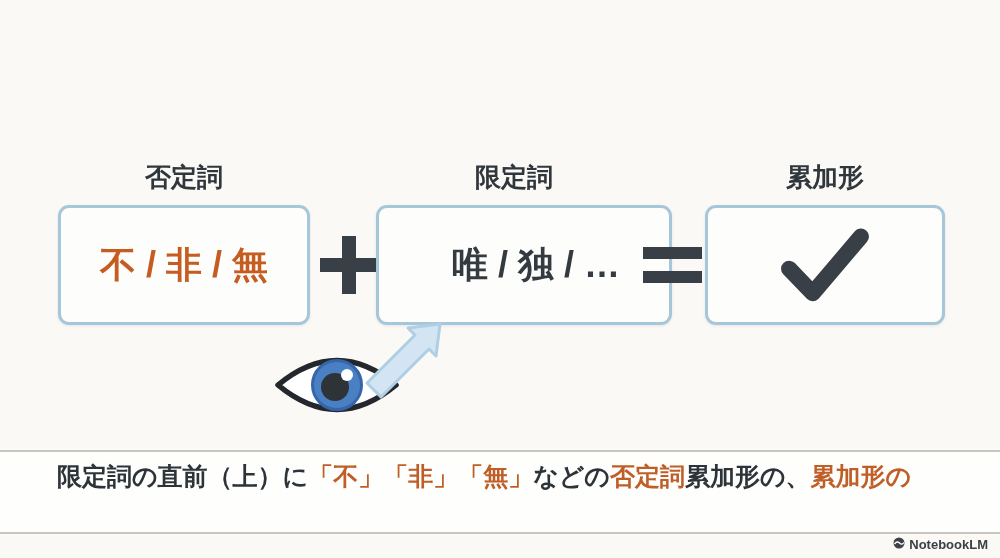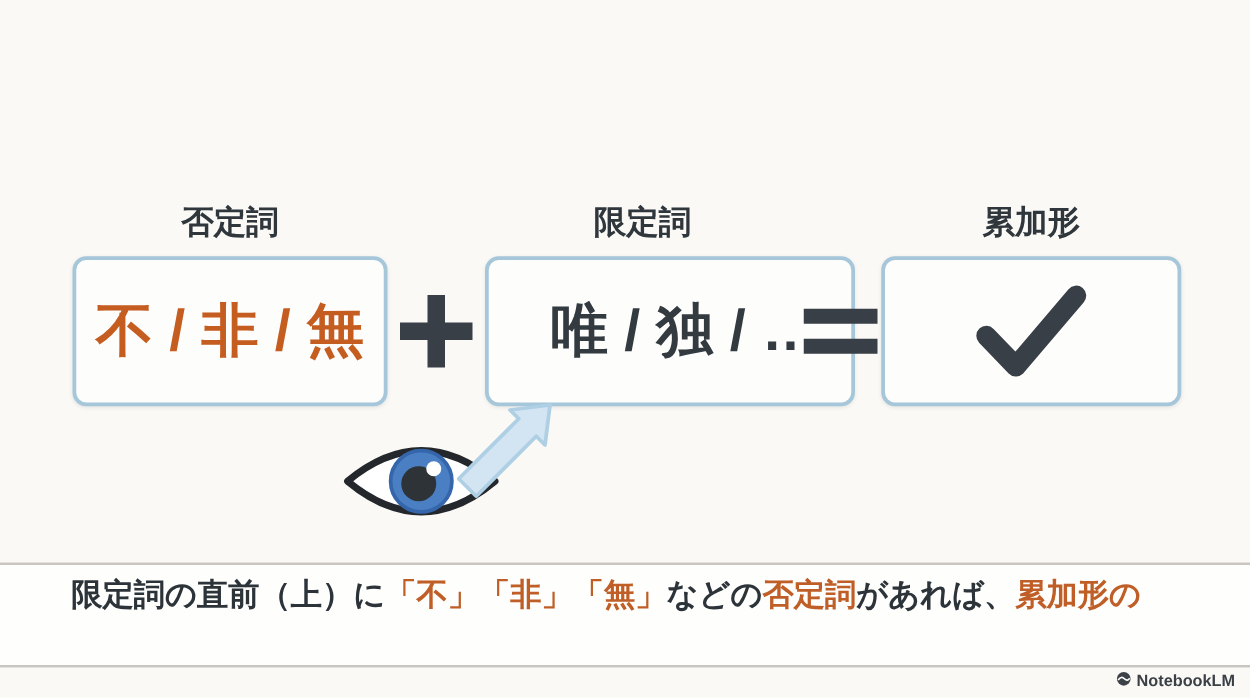--- a/index.html
+++ b/index.html
@@ -40,25 +40,25 @@
     height: 120px;
     background: #fdfdfc;
     border: 3px solid #a6c6da;
     border-radius: 11px;
     display: flex;
     align-items: center;
     justify-content: center;
     box-shadow: 0 1px 3px rgba(60,70,80,0.10);
   }
   .box-1 { left: 58px;  width: 252px; }
-  .box-2 { left: 388px; width: 296px; padding-left: 24px; }
+  .box-2 { left: 376px; width: 296px; padding-left: 24px; }
   .box-3 { left: 705px; width: 240px; }
 
   .box-text {
-    font-size: 46px;
+    font-size: 36px;
     font-weight: bold;
     white-space: nowrap;
   }
   .box-text.orange { color: #c55d20; }
   .box-text.dark   { color: #333a40; }
 
   
   .op-plus { position: absolute; left: 320px; top: 236px; width: 58px; height: 58px; }
   .op-plus .h { position: absolute; left: 0; top: 22px; width: 58px; height: 14px; background: #383f46; }
   .op-plus .v { position: absolute; left: 22px; top: 0; width: 14px; height: 58px; background: #383f46; }
@@ -147,21 +147,21 @@
   </div>
 
   <div class="arrow-wrap">
     <svg width="100" height="100" viewBox="0 0 100 100">
       <polygon points="88,12 84,44 77,37 29,85 15,71 63,23 56,16" fill="#d3e5f3" stroke="#afcfe4" stroke-width="3" stroke-linejoin="round"></polygon>
     </svg>
   </div>
 
   <div class="note-band">
     <div class="note-line">
-      <span class="seg-dark">限定詞の直前（上）に</span><span class="seg-orange">「不」「非」「無」</span><span class="seg-dark">などの</span><span class="seg-orange">否定詞</span><span class="seg-dark">があれば、</span><span class="seg-orange">累加形の</span>
+      <span class="seg-dark">限定詞の直前（上）に</span><span class="seg-orange">「不」「非」「無」</span><span class="seg-dark">などの</span><span class="seg-orange">否定詞</span><span class="seg-dark">累加形の、</span><span class="seg-orange">累加形の</span>
     </div>
   </div>
 
   <div class="brand">
     <span>
       <svg width="12" height="12" viewBox="0 0 12 12">
         <circle cx="6" cy="6" r="5.5" fill="#3c4247"></circle>
         <path d="M1.5 7 Q 4 3.5 6.5 6 Q 9 8.5 10.8 5.5" fill="none" stroke="#ffffff" stroke-width="1.4"></path>
       </svg>
     </span>

